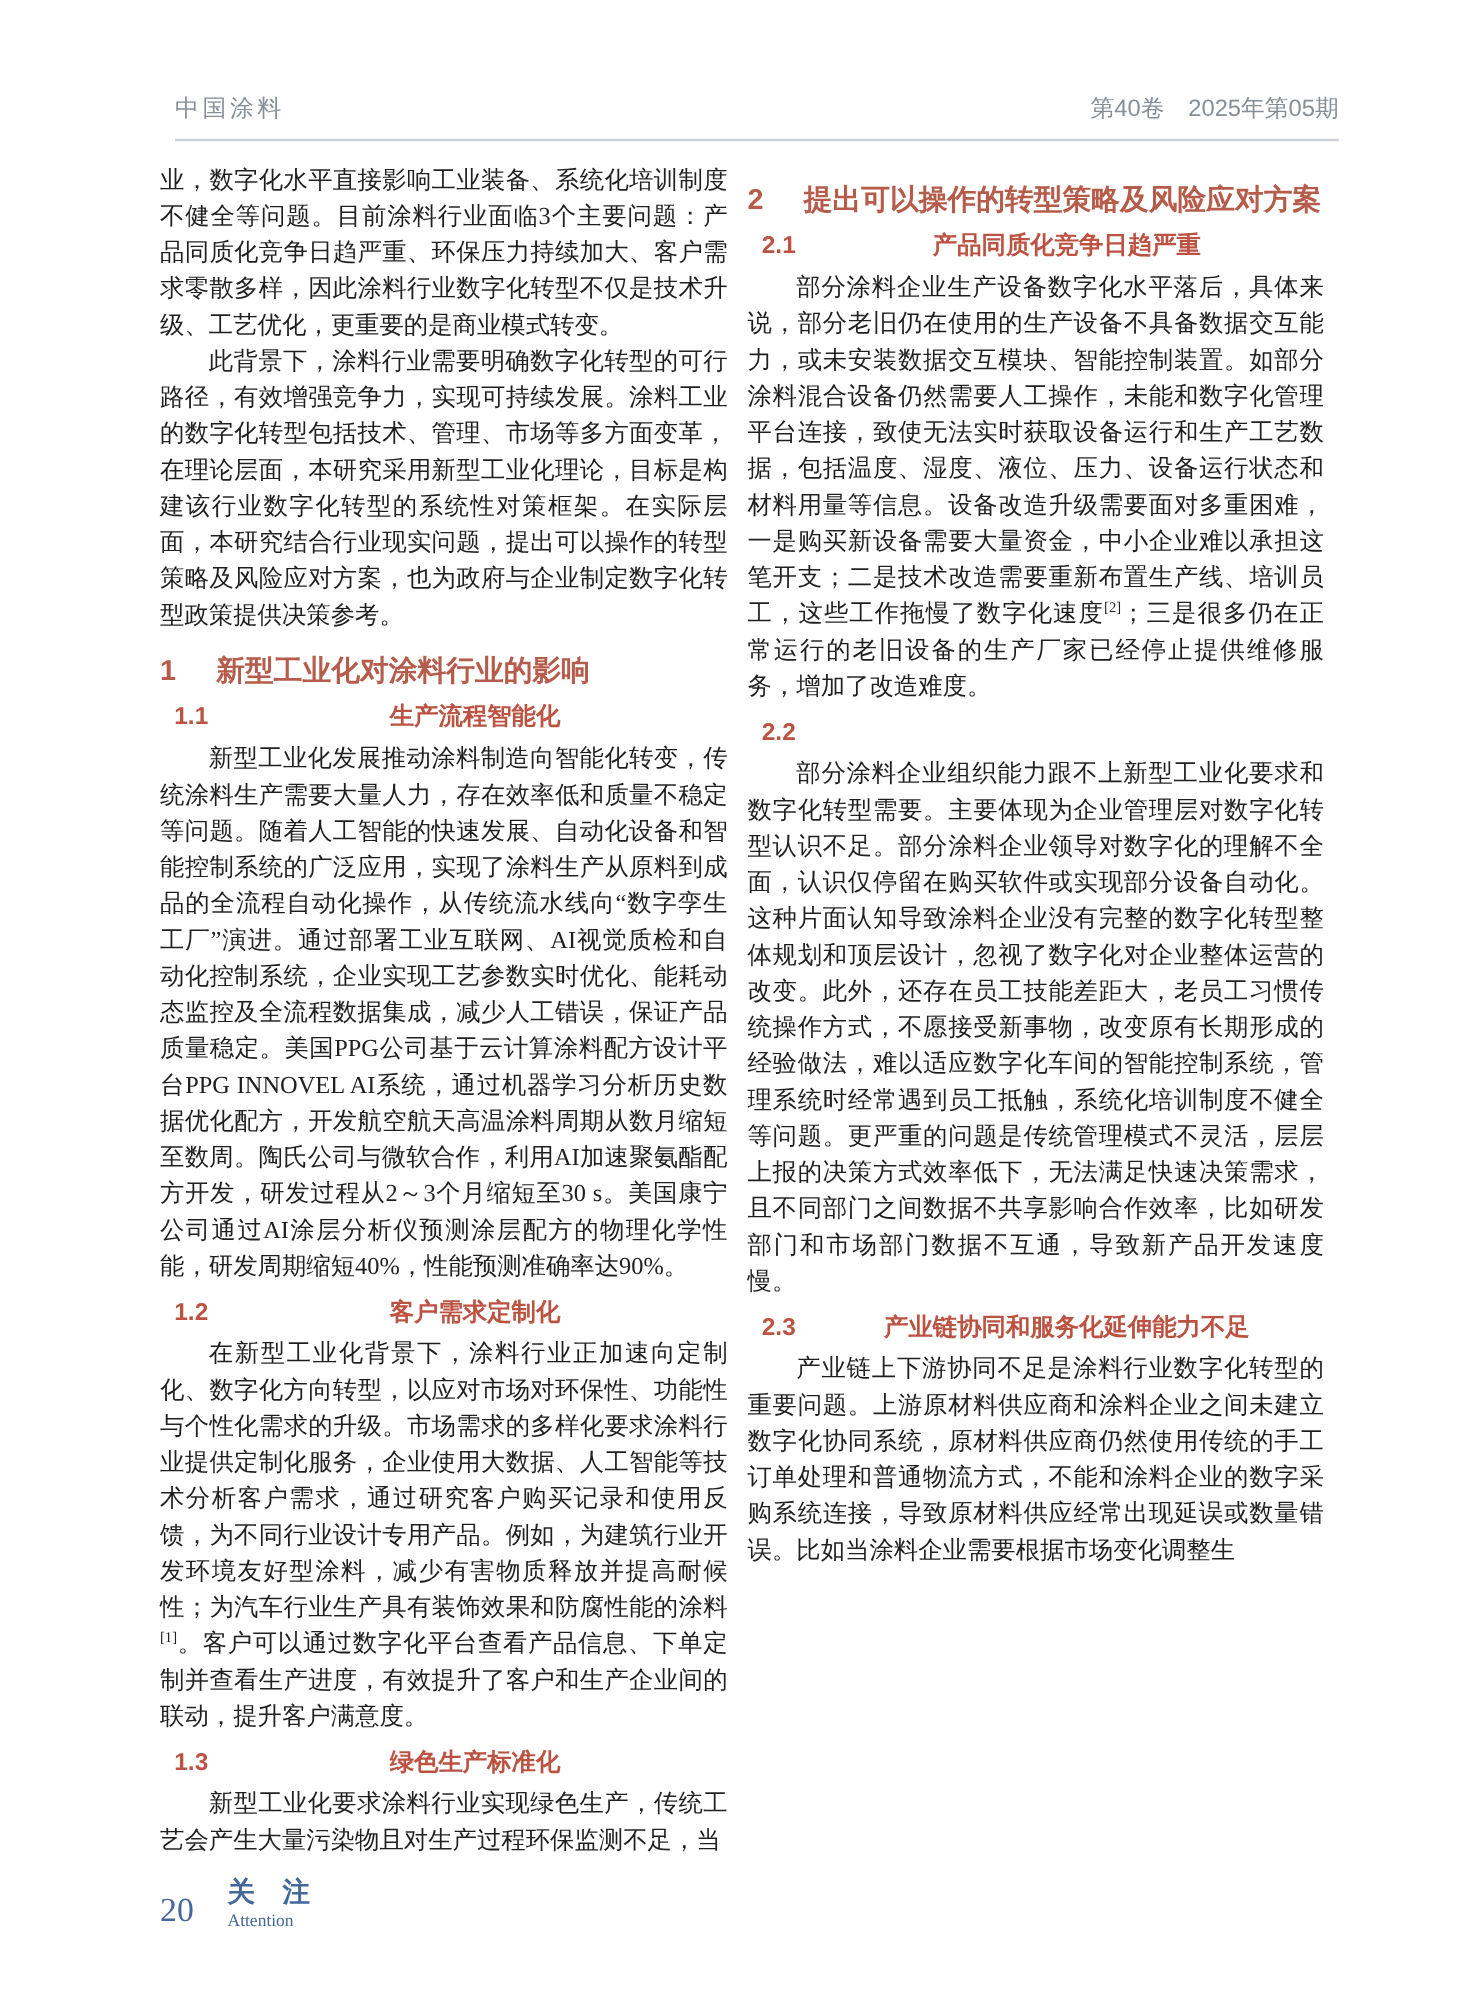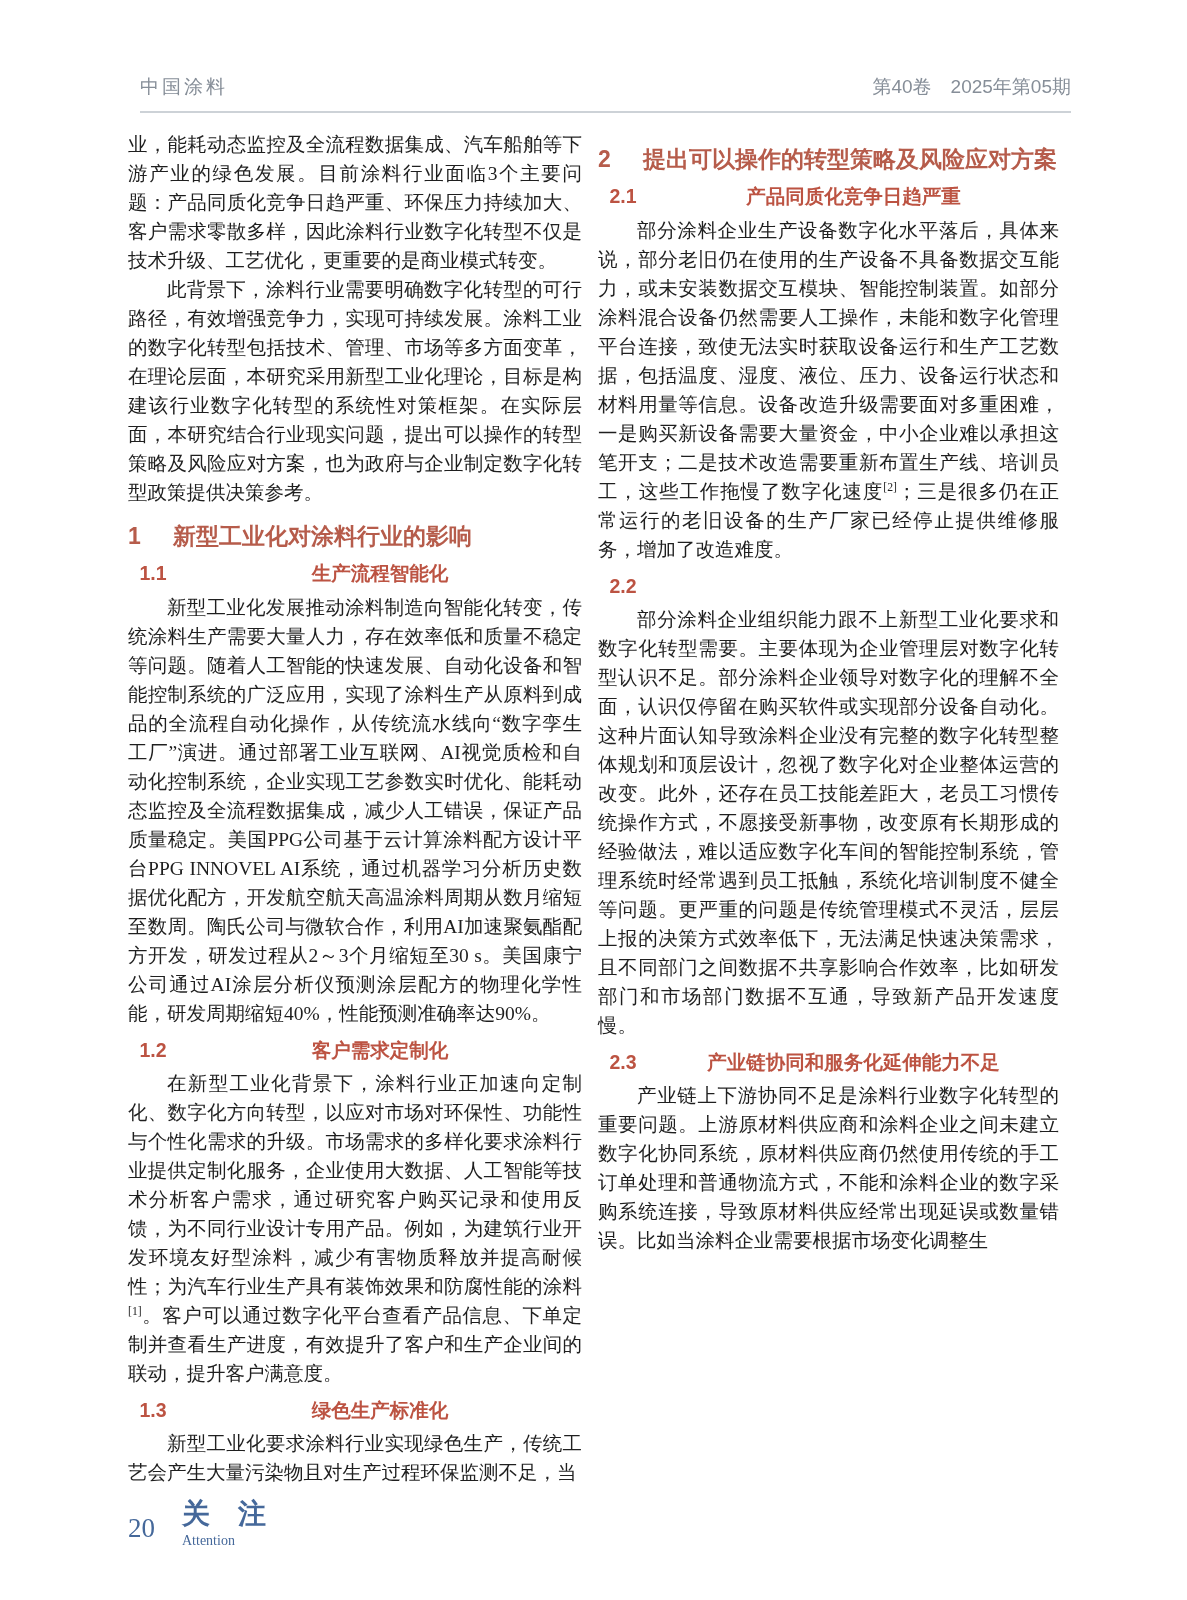--- a/index.html
+++ b/index.html
@@ -57,37 +57,37 @@
     display:flex;align-items:center;height:56px;
   }
   .pageno{
     font-size:27px;color:var(--footer-blue,#46699b);
     align-self:center;margin-right:12px;padding-top:8px;
   }
   .vbar{width:4px;background:var(--footer-bar,#1f4e79);margin-right:11px;}
   .fcol{display:flex;flex-direction:column;justify-content:center;}
   .fcn{
     font-family:"Liberation Sans","DejaVu Sans",sans-serif;
-    font-weight:700;font-size:28px;line-height:1.1;
+    font-weight:700;font-size:22px;line-height:1.1;
     color:var(--footer-blue,#46699b);
   }
   .fen{font-size:14px;color:var(--footer-blue,#46699b);margin-top:3px;}
 </style>
 </head>
 <body>
 
 <div class="page">
 
   <div class="header">
     <span class="journal-name">中国涂料</span>
     <span class="issue-info">第40卷　2025年第05期</span>
   </div>
 
   <div class="col col-left">
-    <p class="body cont">业，能耗动态监控及全流程数据集成、汽车船舶等下游产业的绿色发展。目前涂料行业面临3个主要问题：产品同质化竞争日趋严重、环保压力持续加大、客户需求零散多样，因此涂料行业数字化转型不仅是技术升级、工艺优化，更重要的是商业模式转变。</p>
+    <p class="body cont">业，数字化水平直接影响工业装备、系统化培训制度不健全等问题。目前涂料行业面临3个主要问题：产品同质化竞争日趋严重、环保压力持续加大、客户需求零散多样，因此涂料行业数字化转型不仅是技术升级、工艺优化，更重要的是商业模式转变。</p>
     <p class="body">此背景下，涂料行业需要明确数字化转型的可行路径，有效增强竞争力，实现可持续发展。涂料工业的数字化转型包括技术、管理、市场等多方面变革，在理论层面，本研究采用新型工业化理论，目标是构建该行业数字化转型的系统性对策框架。在实际层面，本研究结合行业现实问题，提出可以操作的转型策略及风险应对方案，也为政府与企业制定数字化转型政策提供决策参考。</p>
 
     <div class="h1">
       <span class="num">1</span>
       <span class="ttl">新型工业化对涂料行业的影响</span>
     </div>
 
     <div class="h2">
       <span class="num">1.1</span>
       <span class="ttl">生产流程智能化</span>

